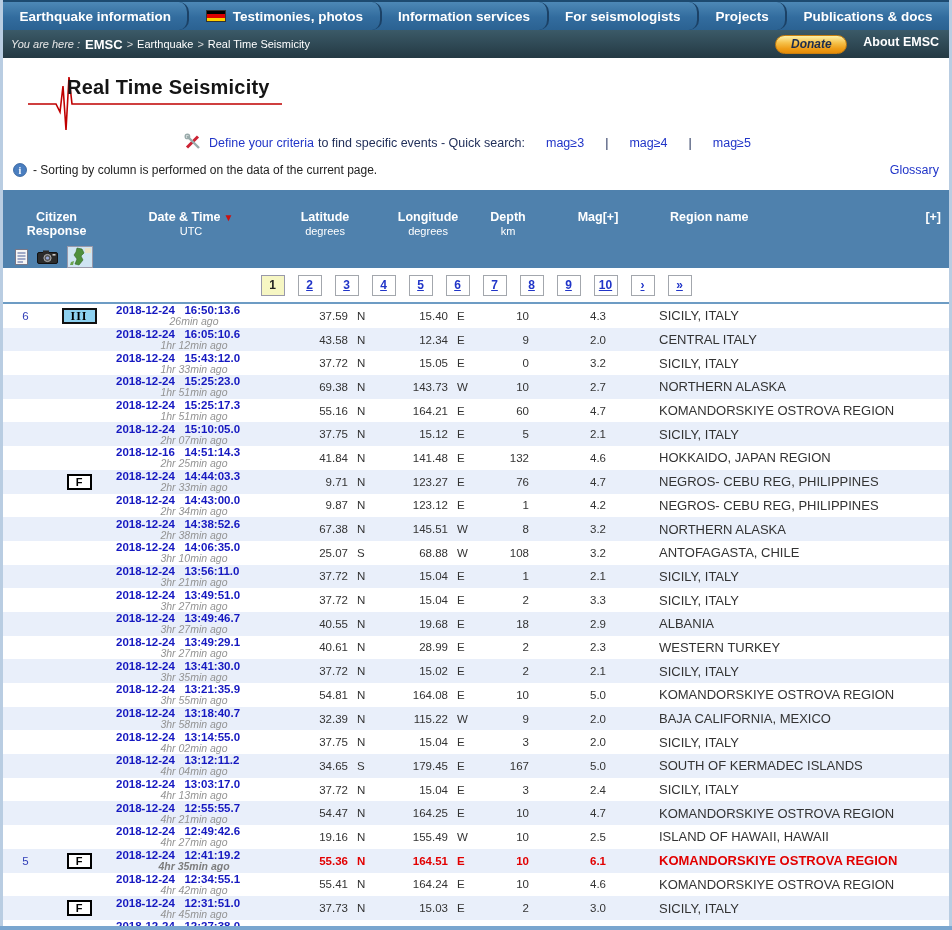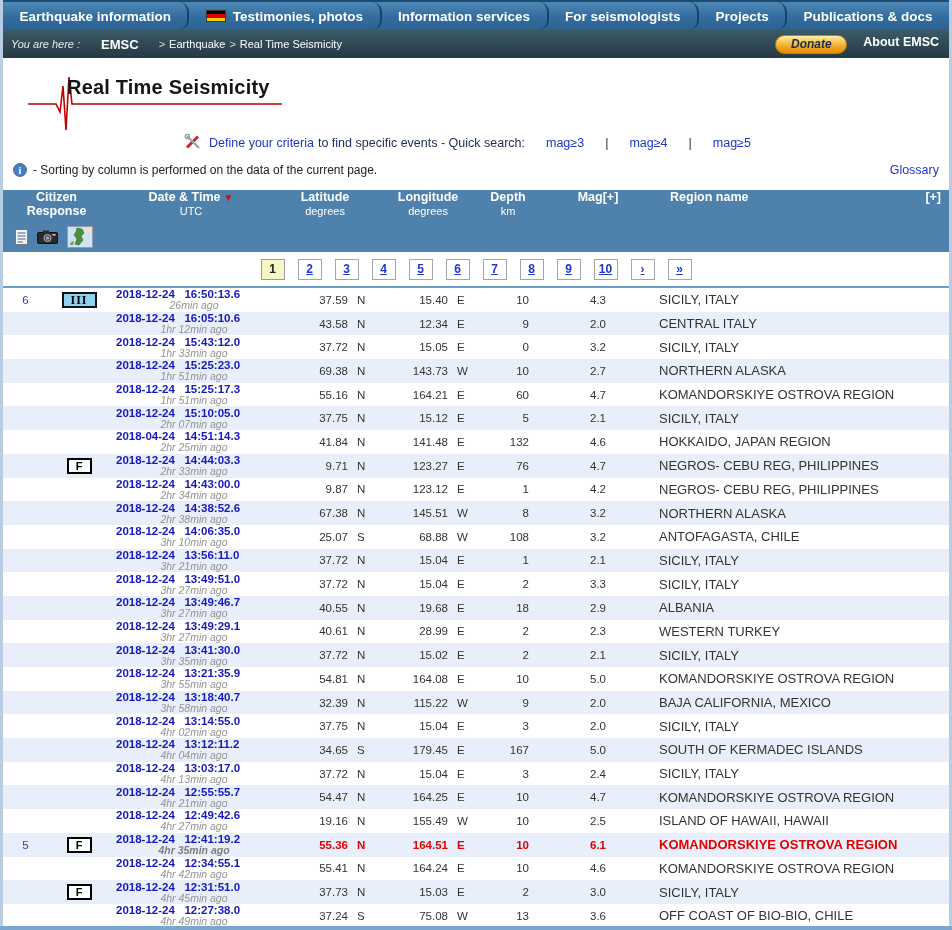--- a/index.html
+++ b/index.html
@@ -15,21 +15,21 @@
     cursor: pointer; white-space: nowrap; padding: 0 10px; border-radius: 10px; }
   .nav-tab:last-child { border-right: none; }
   .flag { width: 20px; height: 12px; margin-right: 7px; display: inline-block; border: 1px solid #333; }
   .flag div { height: 33.3%; }
   .flag .f1 { background: #000; } .flag .f2 { background: #d00; } .flag .f3 { background: #ffce00; }
 
   
   .crumbbar { height: 28px; display: flex; align-items: center; padding: 0 8px;
     background: linear-gradient(#3b5a68, #243943); color: #fff; font-size: 11px; }
   .crumb-prefix { font-style: italic; color: #e8e8e8; margin-right: 5px; }
-  .crumb-root { font-weight: bold; font-size: 13px; margin: 0 16px; cursor: pointer; }
+  .crumb-root { font-weight: bold; font-size: 13px; margin: 0 0; cursor: pointer; }
   .crumb-sep { margin: 0 4px; color: #d7d7d7; }
   .crumb-item { cursor: pointer; }
   .crumb-current { cursor: default; }
   .crumb-right { margin-left: auto; display: flex; align-items: flex-start; gap: 16px; }
   .donate { width: 72px; height: 19px; border-radius: 10px; border: 1px solid #c87f10;
     background: linear-gradient(#fdf0a6, #f6c14a 40%, #ee9d17 75%, #e68c08);
     color: #1c2c4e; font-weight: bold; font-style: italic; font-size: 12px;
     display: flex; align-items: center; justify-content: center; cursor: pointer; }
   .about { font-weight: bold; font-size: 12.5px; cursor: pointer; margin-right: 2px; }
 
@@ -54,21 +54,21 @@
   
   .etable { width: 946px; border-collapse: collapse; table-layout: fixed; margin-top: 6px; }
   .etable col.c-count { width: 45px; } .etable col.c-badge { width: 62px; }
   .etable col.c-date { width: 162px; } .etable col.c-lat { width: 80px; }
   .etable col.c-latd { width: 26px; } .etable col.c-lon { width: 74px; }
   .etable col.c-lond { width: 26px; } .etable col.c-depth { width: 60px; }
   .etable col.c-mag { width: 120px; } .etable col.c-region { width: 252px; }
   .etable col.c-plus { width: 39px; }
 
   thead th { background: #4f81ad; color: #fff; font-size: 12.5px; font-weight: bold;
-    vertical-align: top; padding-top: 0; height: 62px; margin-left: 28px; }
+    vertical-align: top; padding-top: 20px; height: 62px; margin-left: 28px; }
   .hsub { font-weight: normal; font-size: 11px; margin-top: 1px; }
   .citizen-th { text-align: center; }
   .citizen-icons { display: flex; align-items: center; gap: 9px; padding: 8px 0 0 12px; }
   .sort-arrow { color: #c11; font-size: 10px; margin-left: 3px; }
   .region-th { text-align: left; padding-left: 12px; }
   .plus-th { text-align: right; padding-right: 8px; }
   th.clickable { cursor: pointer; }
 
   
   .pagination { height: 34px; display: flex; align-items: center; justify-content: center; gap: 13px; }
@@ -375,21 +375,21 @@
     <td class="dir">E</td>
     <td class="num depth">5</td>
     <td class="mag">2.1</td>
     <td class="region">SICILY, ITALY</td>
     <td></td>
   </tr>
         <tr>
     <td class="count"></td>
     <td class="badge-cell"></td>
     <td class="date-cell">
-      <div class="dt">2018-04-24   14:51:14.3</div>
+      <div class="dt">2018-12-16   14:51:14.3</div>
       <div class="ago">2hr 25min ago</div>
     </td>
     <td class="num">41.84</td>
     <td class="dir">N</td>
     <td class="num">141.48</td>
     <td class="dir">E</td>
     <td class="num depth">132</td>
     <td class="mag">4.6</td>
     <td class="region">HOKKAIDO, JAPAN REGION</td>
     <td></td>

